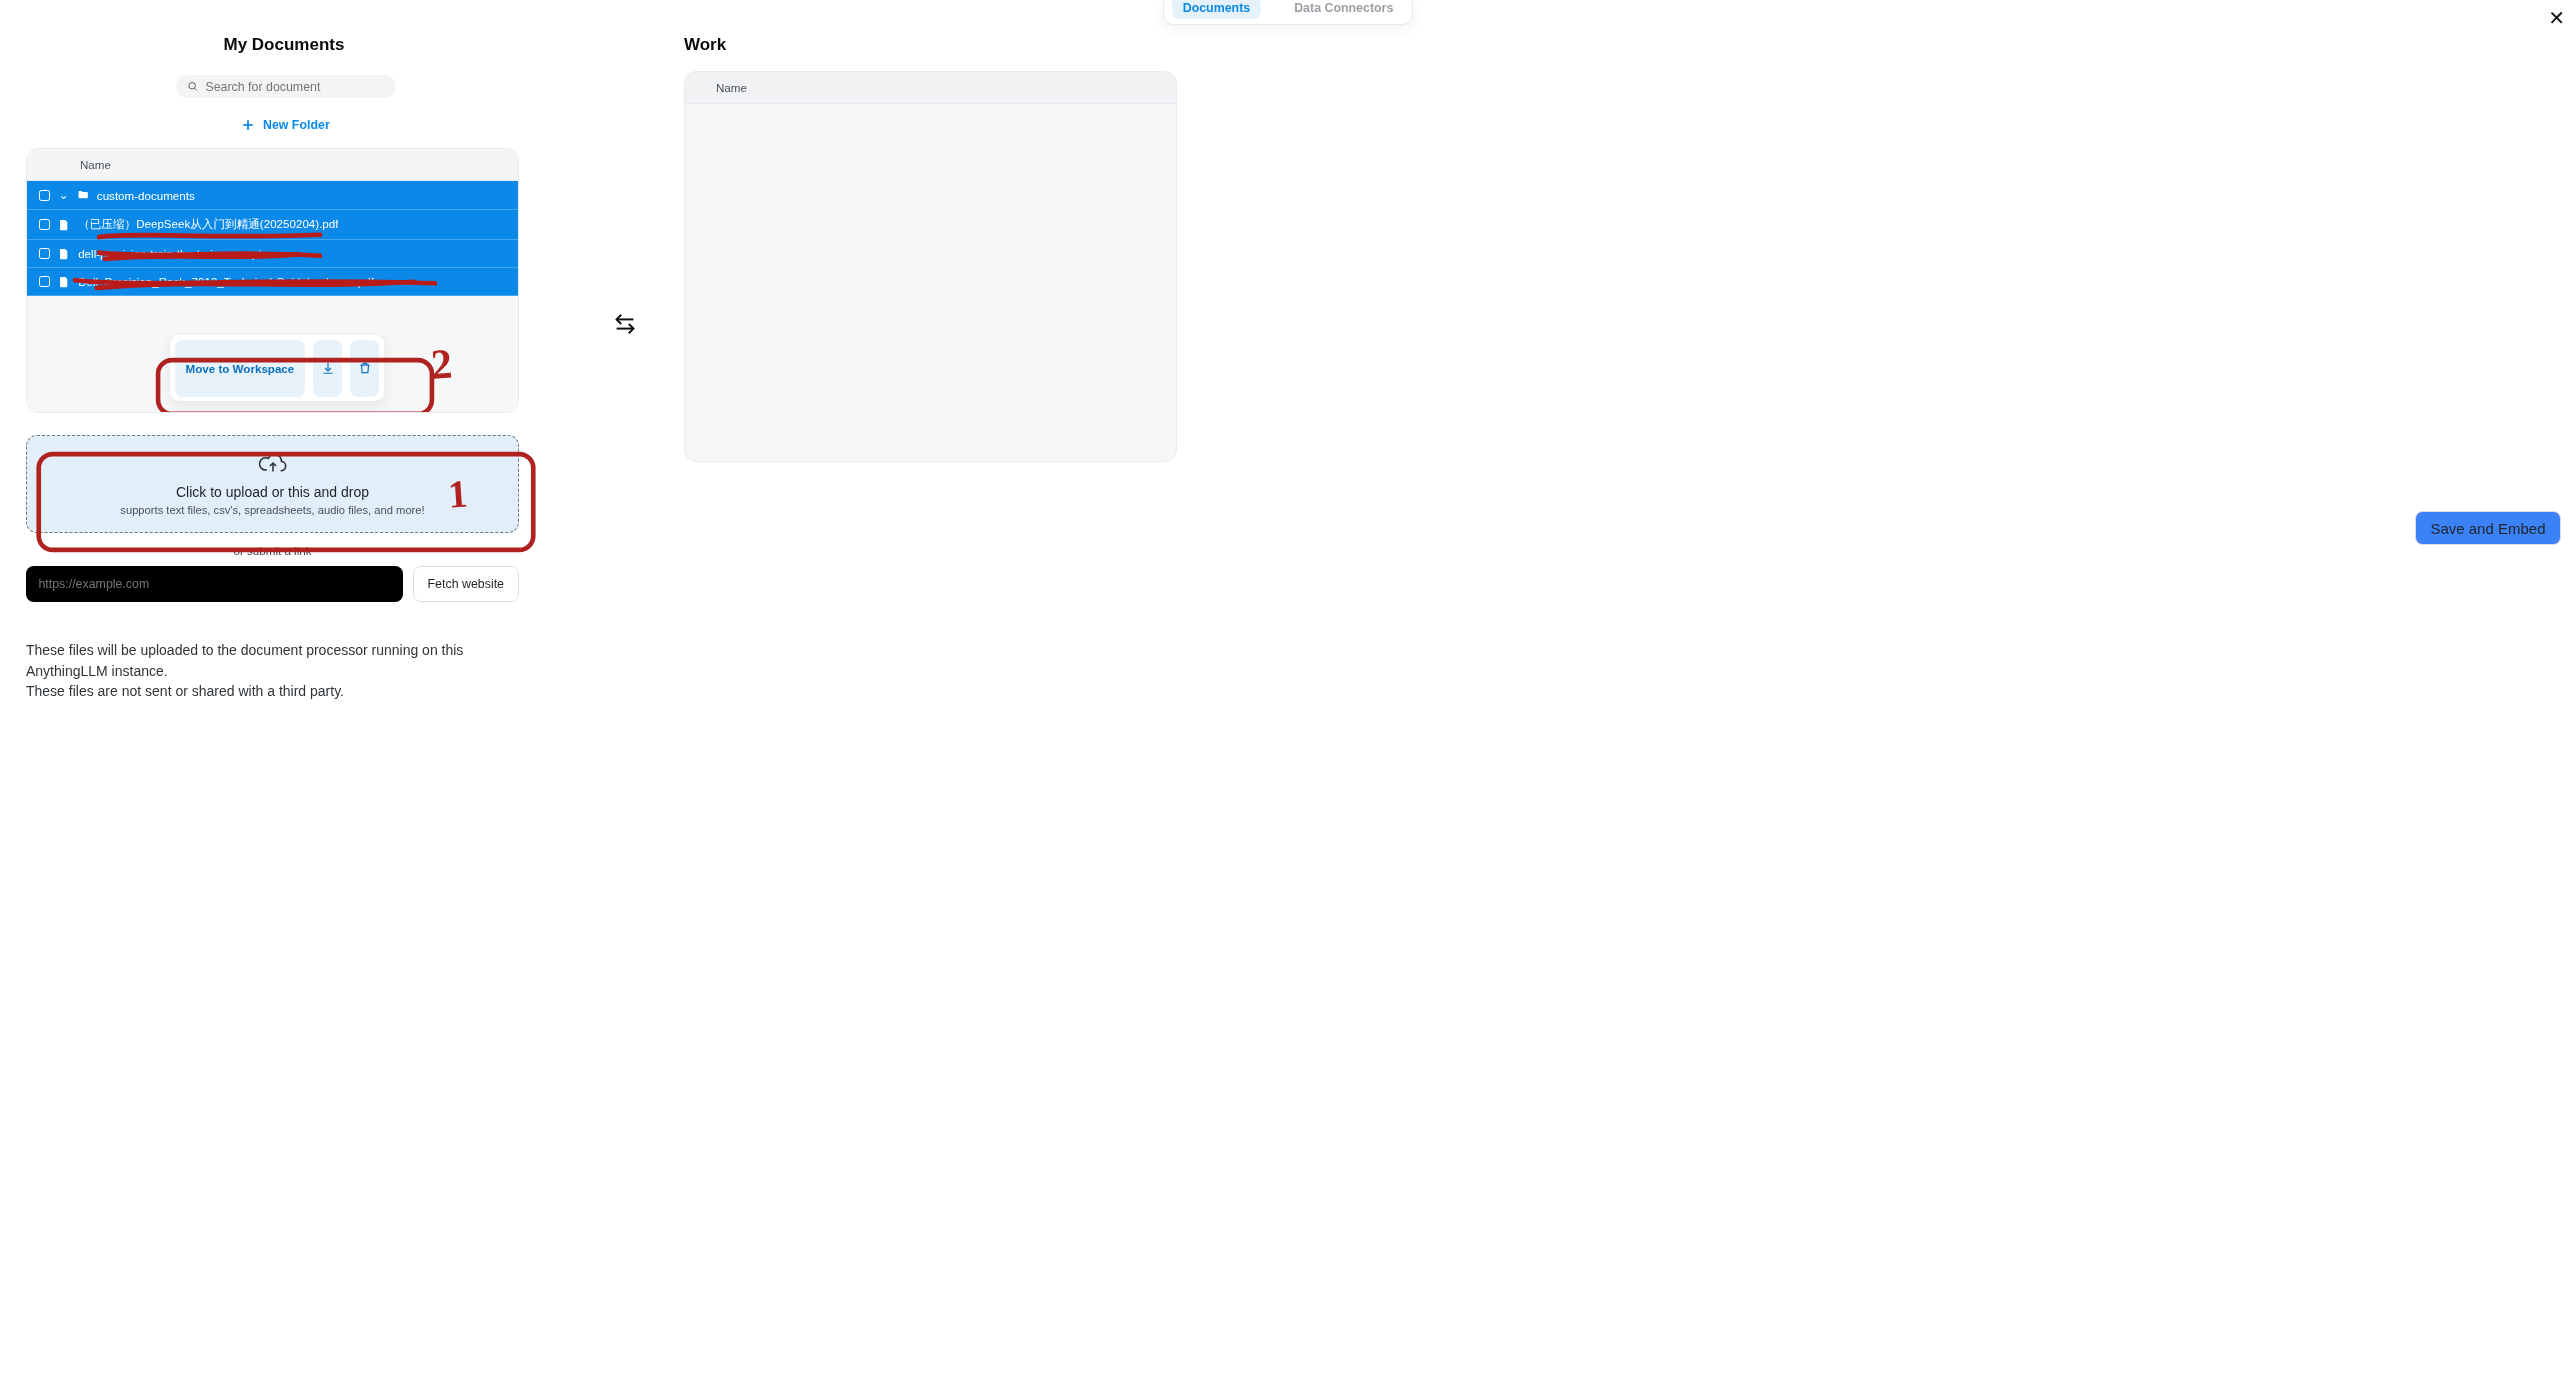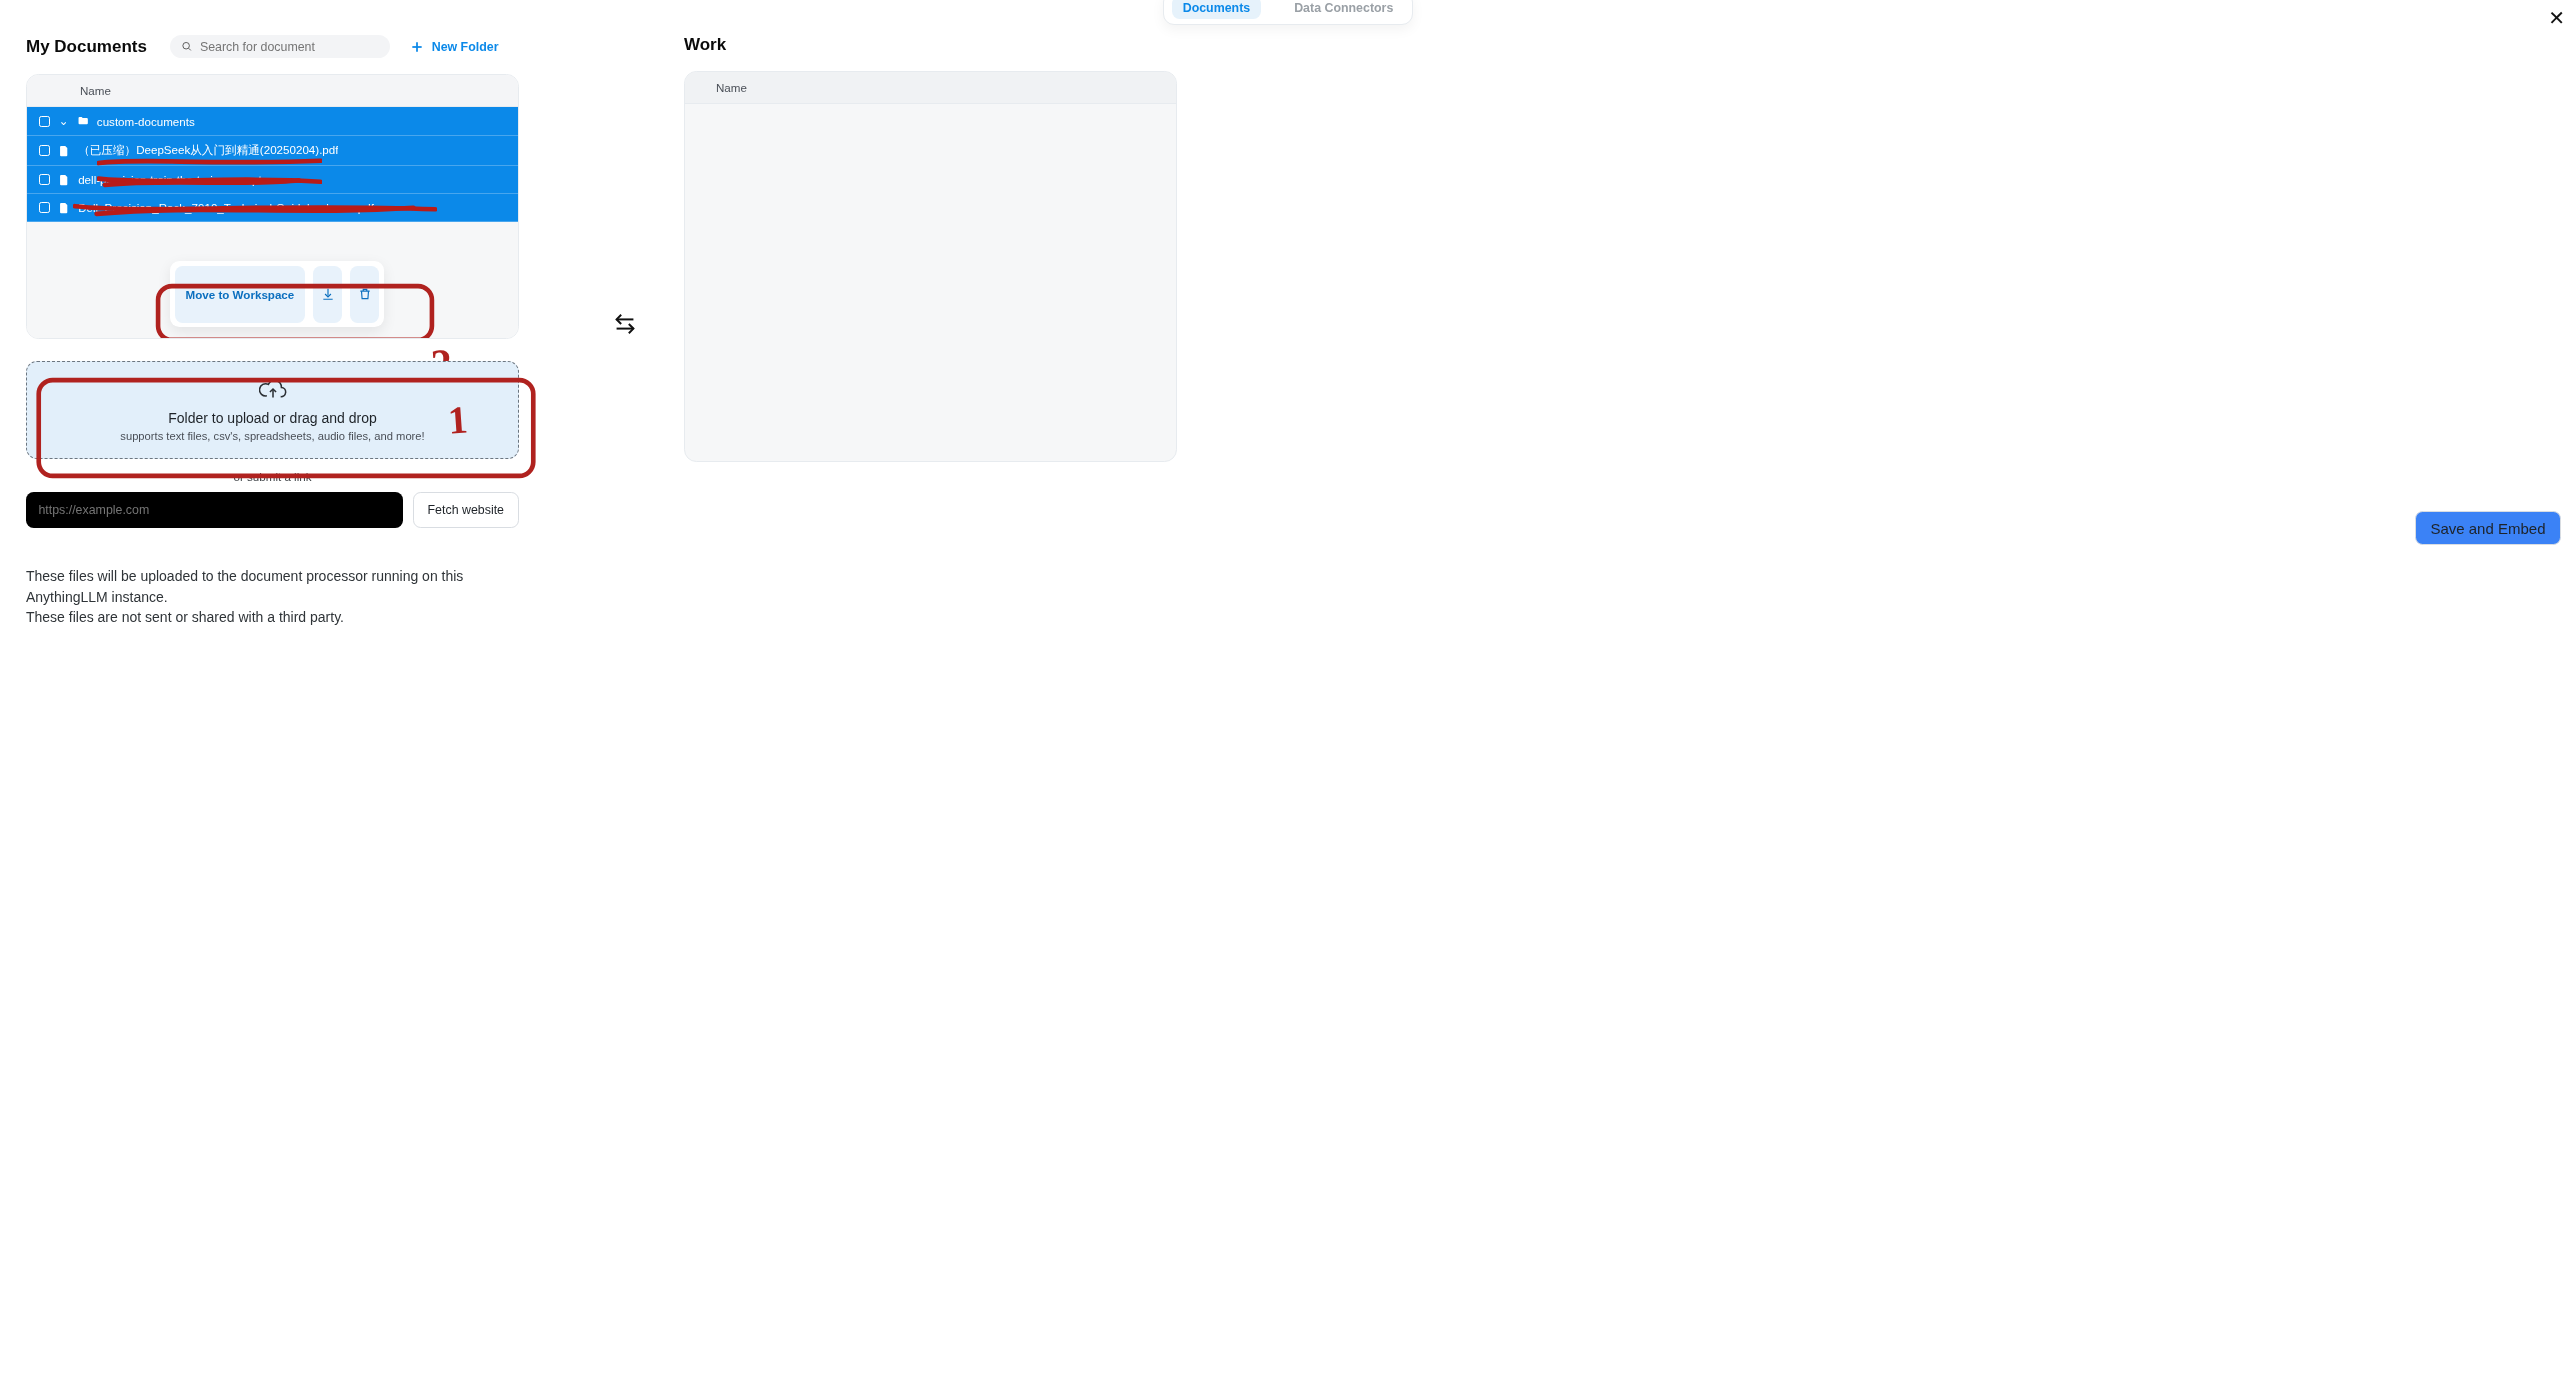--- a/index.html
+++ b/index.html
@@ -52,20 +52,21 @@
     padding-left: 26px;
   }
 
   
   .left-col {}
   .left-header {
     display: flex;
     align-items: center;
     gap: 20px;
     margin-bottom: 15.5px;
+    flex-direction: column;
   }
   .left-title {
     font-size: 17px;
     font-weight: 800;
     margin-right: 3.1px;
   }
   .search-wrap {
     display: flex;
     align-items: center;
     background: #f3f4f6;
@@ -308,21 +309,21 @@
 
     <div style="position:relative;">
       <div class="upload-zone">
         <span class="cloud">
           <svg viewBox="0 0 36 30">
               <path d="M10 22a8 8 0 1 1 2-15 9 9 0 0 1 17 4 6 6 0 0 1-1 12"></path>
               <path d="M18 24V13"></path>
               <path d="M14 17l4-4 4 4"></path>
             </svg>
         </span>
-        <div class="line1">Folder to upload or drag and drop</div>
+        <div class="line1">Click to upload or this and drop</div>
         <div class="line2">supports text files, csv's, spreadsheets, audio files, and more!</div>
       </div>
       <svg class="hand-box" style="left:9.3px; top:15.5px; width:502px; height:102px;" viewBox="0 0 648 132">
           <rect x="4" y="4" width="640" height="124"></rect>
         </svg>
       <div class="hand-label" style="left:422px; top:36px; font-size:39px;">1</div>
     </div>
 
     <div class="or-line">or submit a link</div>
 

